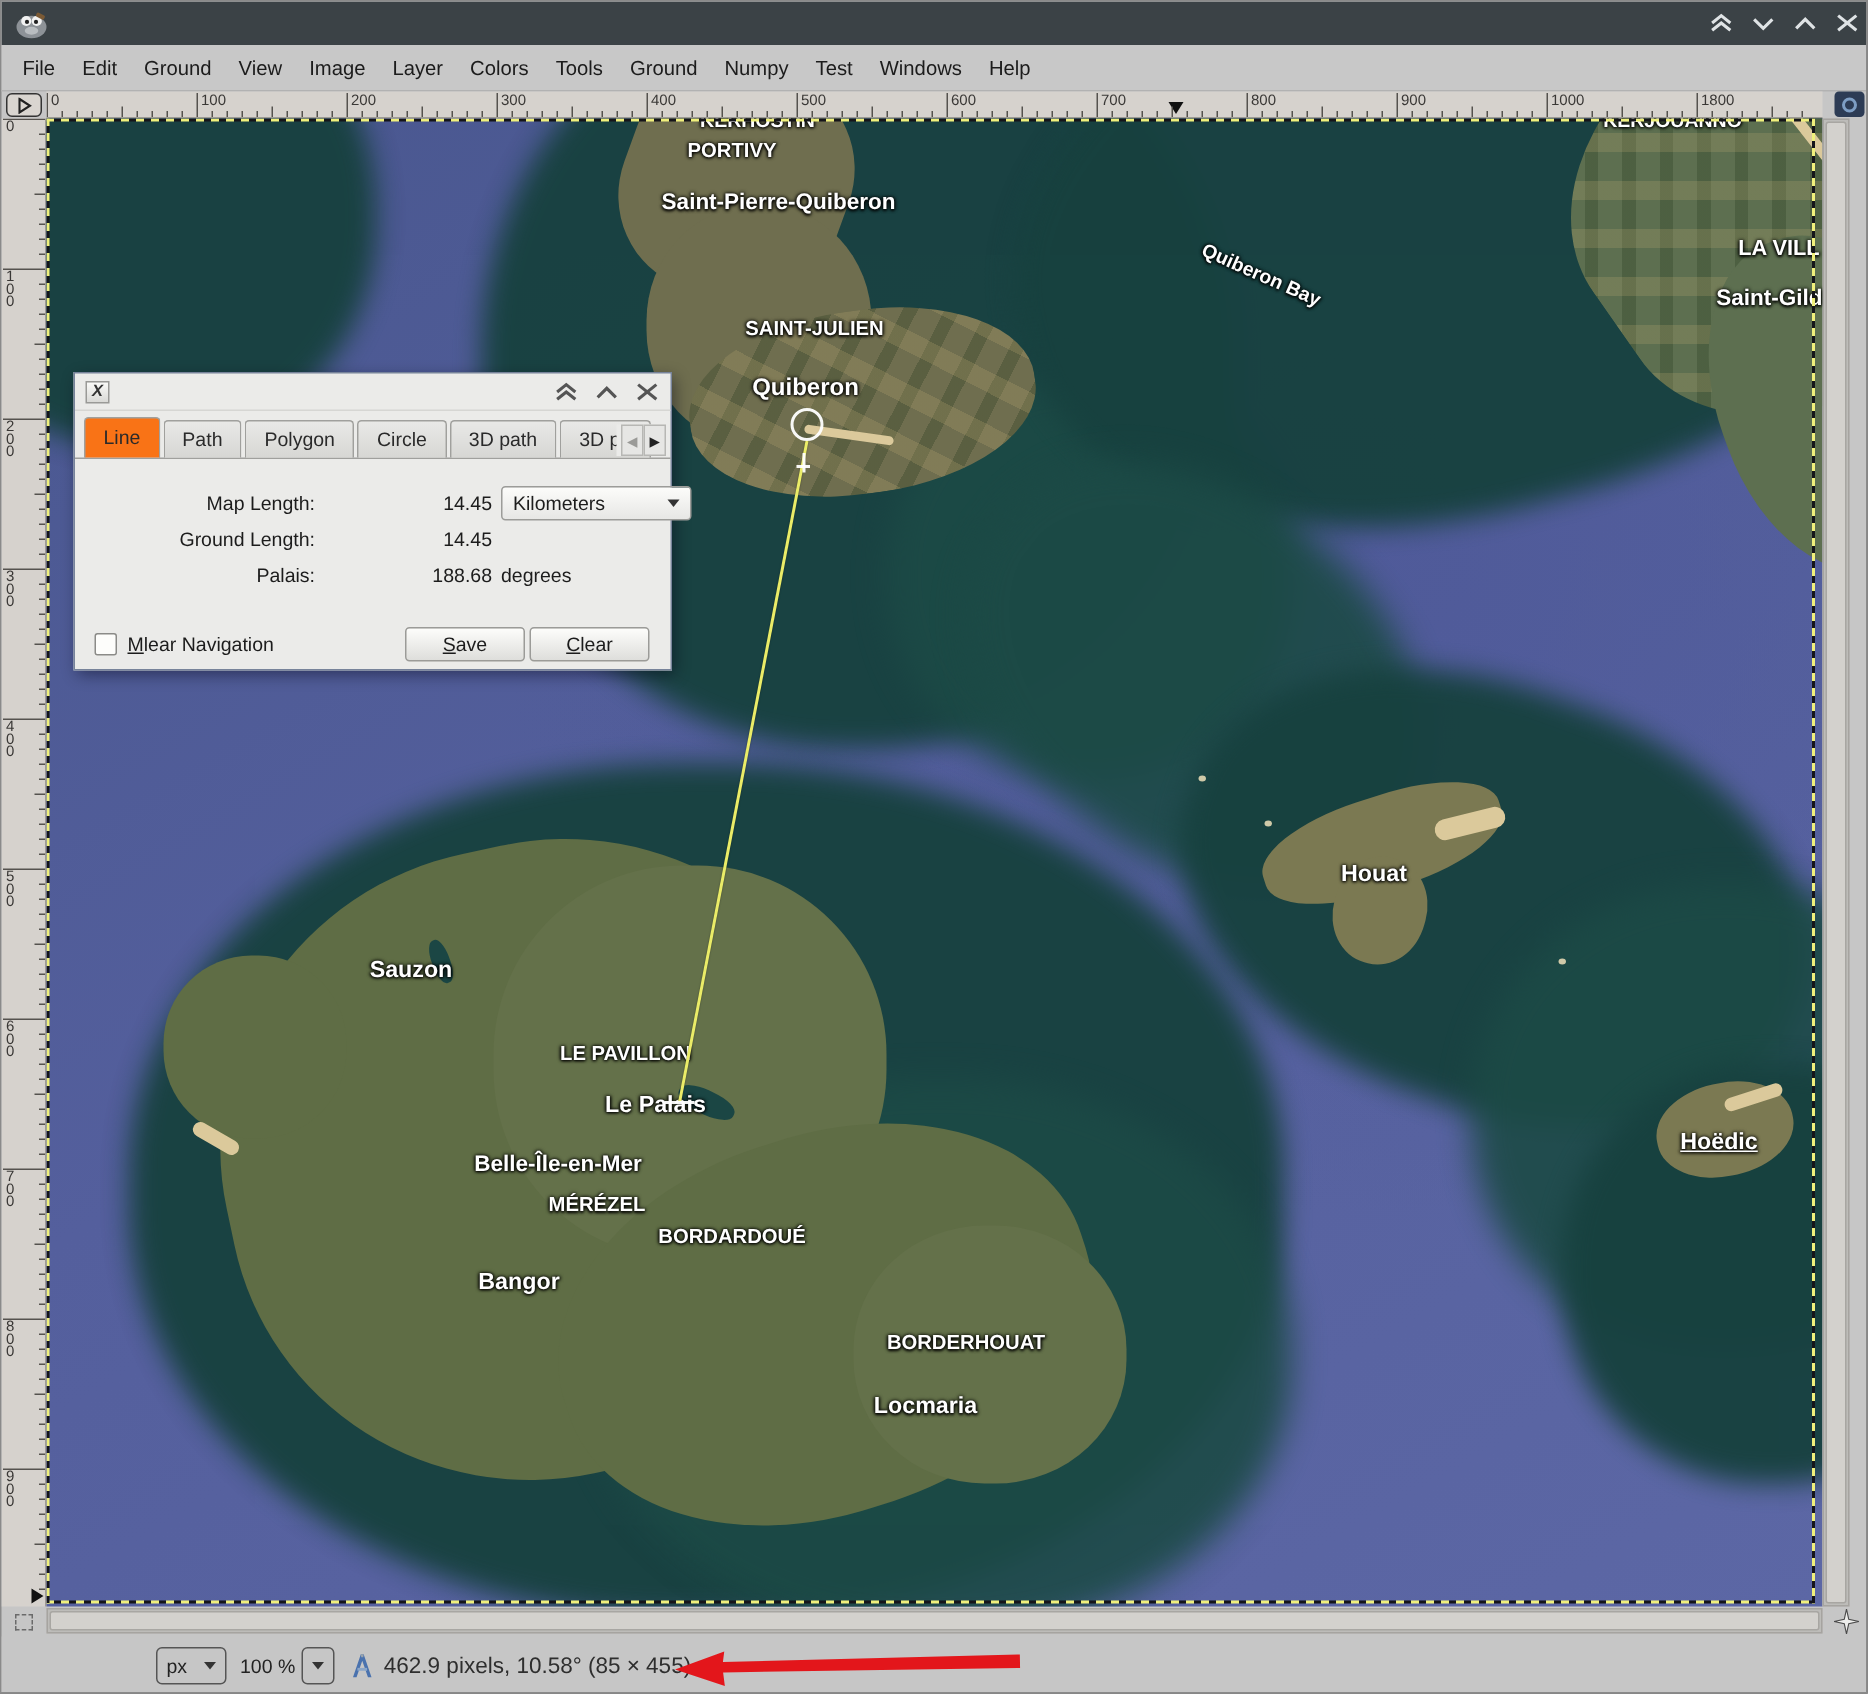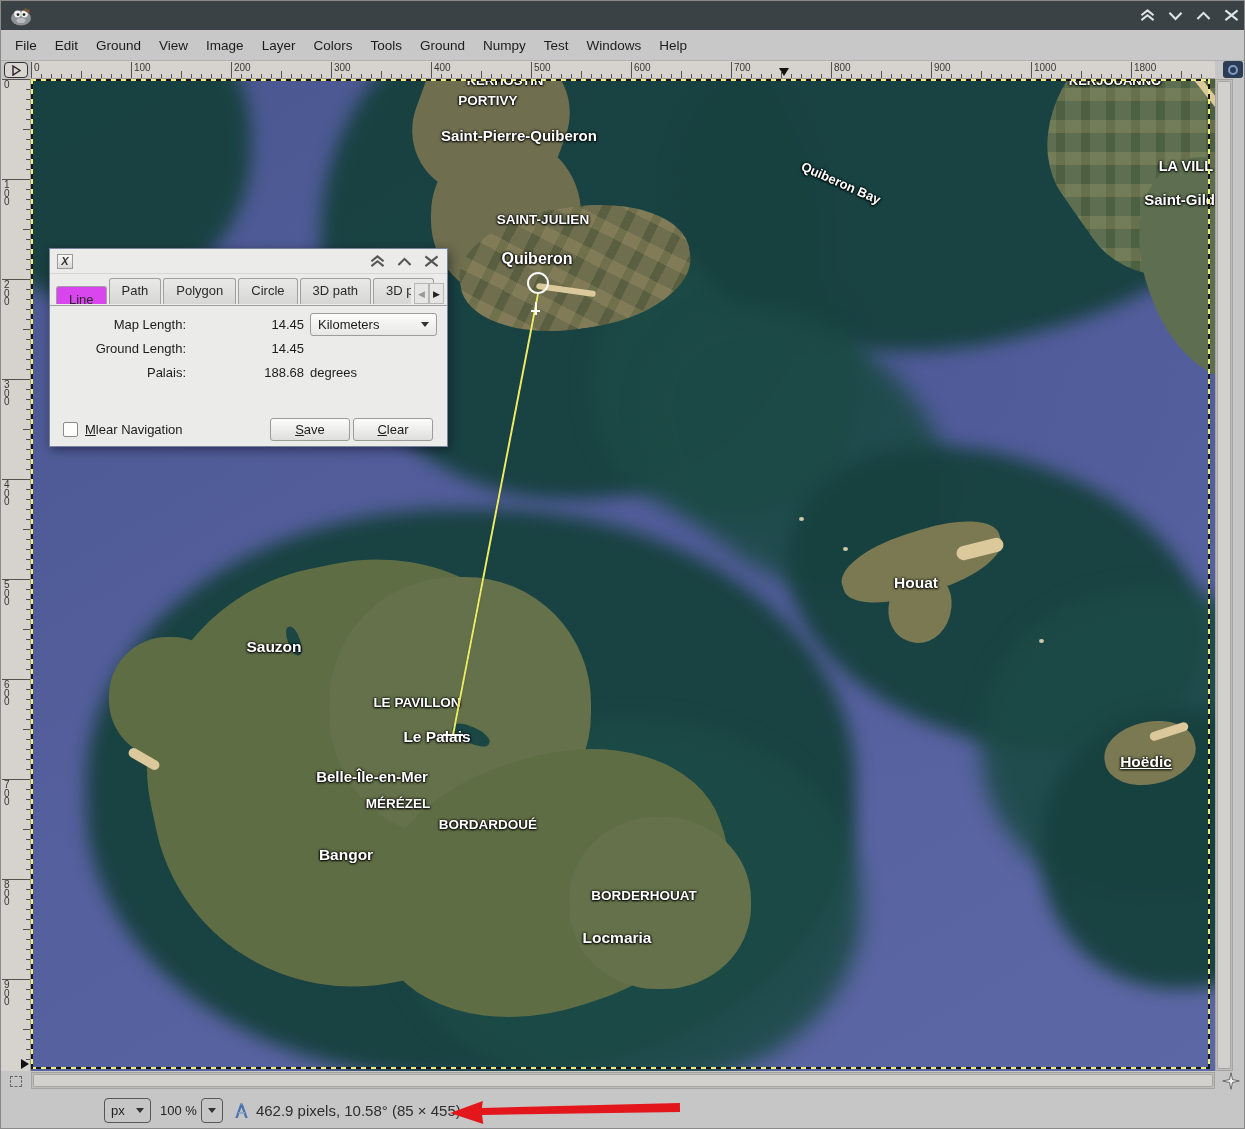--- a/index.html
+++ b/index.html
@@ -126,27 +126,27 @@
      font-size:11px; font-weight:bold; color:#333; display:flex; align-items:center; justify-content:center; font-style:italic; }
   .dlg-title { position:absolute; left:0; right:0; text-align:center; color:#a6aea6; font-size:13px; }
   .dlg-controls { position:absolute; right:7px; display:flex; gap:10px; }
   .dlg-controls .wctl svg { stroke:#555; }
   .tabs { position:relative; height:28px; margin-top:4px; padding-left:6px; border-bottom:1px solid #a0a09d; white-space:nowrap; overflow:hidden; }
   .tab {
     display:inline-block; height:26px; line-height:24px; padding:0 12px; margin-right:2px;
     border:1px solid #a0a09d; border-bottom:none; border-radius:3px 3px 0 0;
     background:linear-gradient(#e9e9e7,#d6d6d3); color:#2a2a2a; vertical-align:bottom;
   }
-  .tab.active { background:#d946ef; height:18px; line-height:26px; position:relative; z-index:2; }
+  .tab.active { background:#f97316; height:28px; line-height:26px; position:relative; z-index:2; }
   .tab-scroll { position:absolute; right:3px; top:5px; background:#ebebe9; padding-left:3px; z-index:3; }
   .tab-arrow { display:inline-block; width:15px; height:21px; border:1px solid #b7b7b4; background:#e6e6e4;
      text-align:center; line-height:21px; font-size:9px; color:#222; }
   .tab-arrow.disabled { color:#9a9a97; }
   .dlg-desc { margin:9px 0 0 12px; }
-  .dlg-grid { display:grid; grid-template-columns:140px 114px 1fr; margin-top:7px; row-gap:1px; align-items:center; }
+  .dlg-grid { display:grid; grid-template-columns:140px 114px 1fr; margin-top:18px; row-gap:1px; align-items:center;padding-left:24px; }
   .dlg-grid .lbl { text-align:right; padding-right:4px; height:22px; line-height:22px; }
   .dlg-grid .val { text-align:right; height:22px; line-height:22px; }
   .dlg-grid .aux { padding-left:6px; height:23px; display:flex; align-items:center; }
   .unit-dd {
     width:127px; height:23px; border:1px solid #9c9c99; border-radius:3px;
     background:linear-gradient(#fcfcfa,#e7e7e5); display:flex; align-items:center; justify-content:space-between;
     padding:0 7px;
   }
   .dlg-bottom { position:absolute; left:0; right:0; bottom:9px; display:flex; align-items:center; }
   .checkbox { margin-left:13px; width:15px; height:15px; border:1px solid #8b8b88; border-radius:2px; background:#fdfdfb; }

